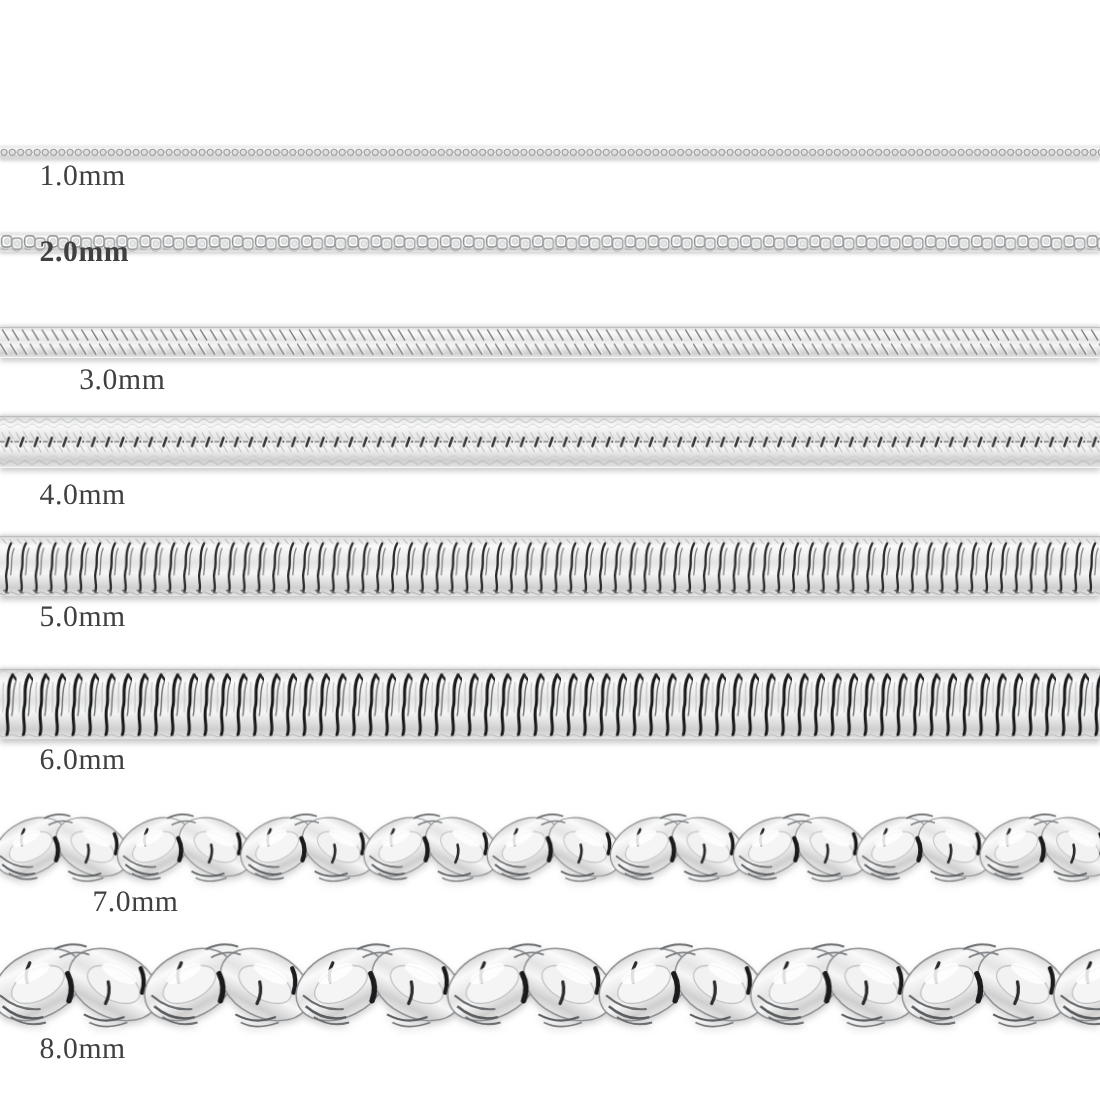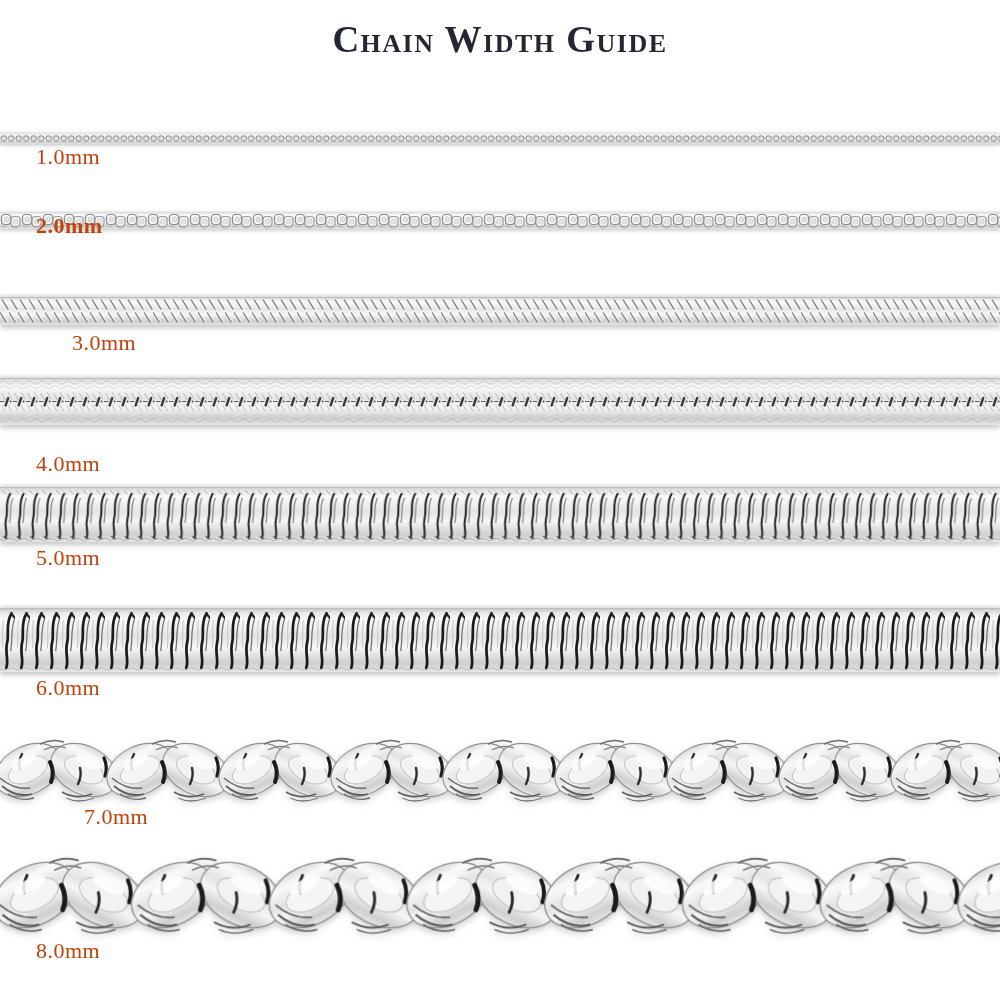--- a/index.html
+++ b/index.html
@@ -15,31 +15,31 @@
     font-variant-caps:small-caps;
     font-size:37px;font-weight:700;letter-spacing:1.5px;
     color:#232734;
   }
   .chain-strip{position:absolute;left:0;width:1000px;display:block;}
   .shadow-soft{box-shadow:0 2px 3px rgba(140,140,140,.38),0 -1px 2px rgba(150,150,150,.2);}
   .shadow-med{box-shadow:0 3px 5px rgba(110,110,110,.38),0 -2px 3px rgba(120,120,120,.22);}
   .rope{filter:drop-shadow(0 3px 3px rgba(110,110,110,.32));}
   .chain-label{
     position:absolute;left:36px;
-    font-size:22px;color:#c2410c;letter-spacing:.5px;
+    font-size:27px;color:#404040;letter-spacing:.5px;
   }
   #c1{top:133px;height:11px;}
   #c2{top:212px;height:17px;}
   #c3{top:297px;height:28px;}
   #c4{top:378px;height:47px;}
   #c5{top:487px;height:55px;}
   #c6{top:608px;height:64px;}
   #c7{top:735px;height:70px;}
   #c8{top:852px;height:86px;}
-  #l1{top:144px;} #l2{top:213px;font-weight:bold;} #l3{top:330px;margin-left:36px;} #l4{top:451px;}
+  #l1{top:144px;} #l2{top:213px;font-weight:bold;} #l3{top:330px;margin-left:36px;} #l4{top:434px;}
   #l5{top:545px;text-align:center;} #l6{top:675px;} #l7{top:804px;margin-left:48px;} #l8{top:938px;}
   .defs{position:absolute;width:0;height:0;}
 </style>
 </head>
 <body>
 
 <div class="page">
 
   <svg class="defs" aria-hidden="true">
     <defs>
@@ -144,21 +144,20 @@
       </pattern>
 
       <pattern id="p8" patternUnits="userSpaceOnUse" width="112" height="70" patternTransform="scale(1.23)">
         <use href="#rope-unit" transform="translate(-112,0)"></use>
         <use href="#rope-unit"></use>
         <use href="#rope-unit" transform="translate(112,0)"></use>
       </pattern>
     </defs>
   </svg>
 
-  <div class="title">Chain Width Guide</div>
 
   <svg id="c1" class="chain-strip shadow-soft">
     <rect width="100%" height="100%" fill="url(#p1)"></rect>
   </svg>
   <svg id="c2" class="chain-strip shadow-soft">
     <rect width="100%" height="100%" fill="url(#p2)"></rect>
   </svg>
   <svg id="c3" class="chain-strip shadow-med">
     <rect width="100%" height="100%" fill="url(#p3)"></rect>
     <rect width="100%" height="1.2" fill="#97999b" opacity="0.45"></rect>

